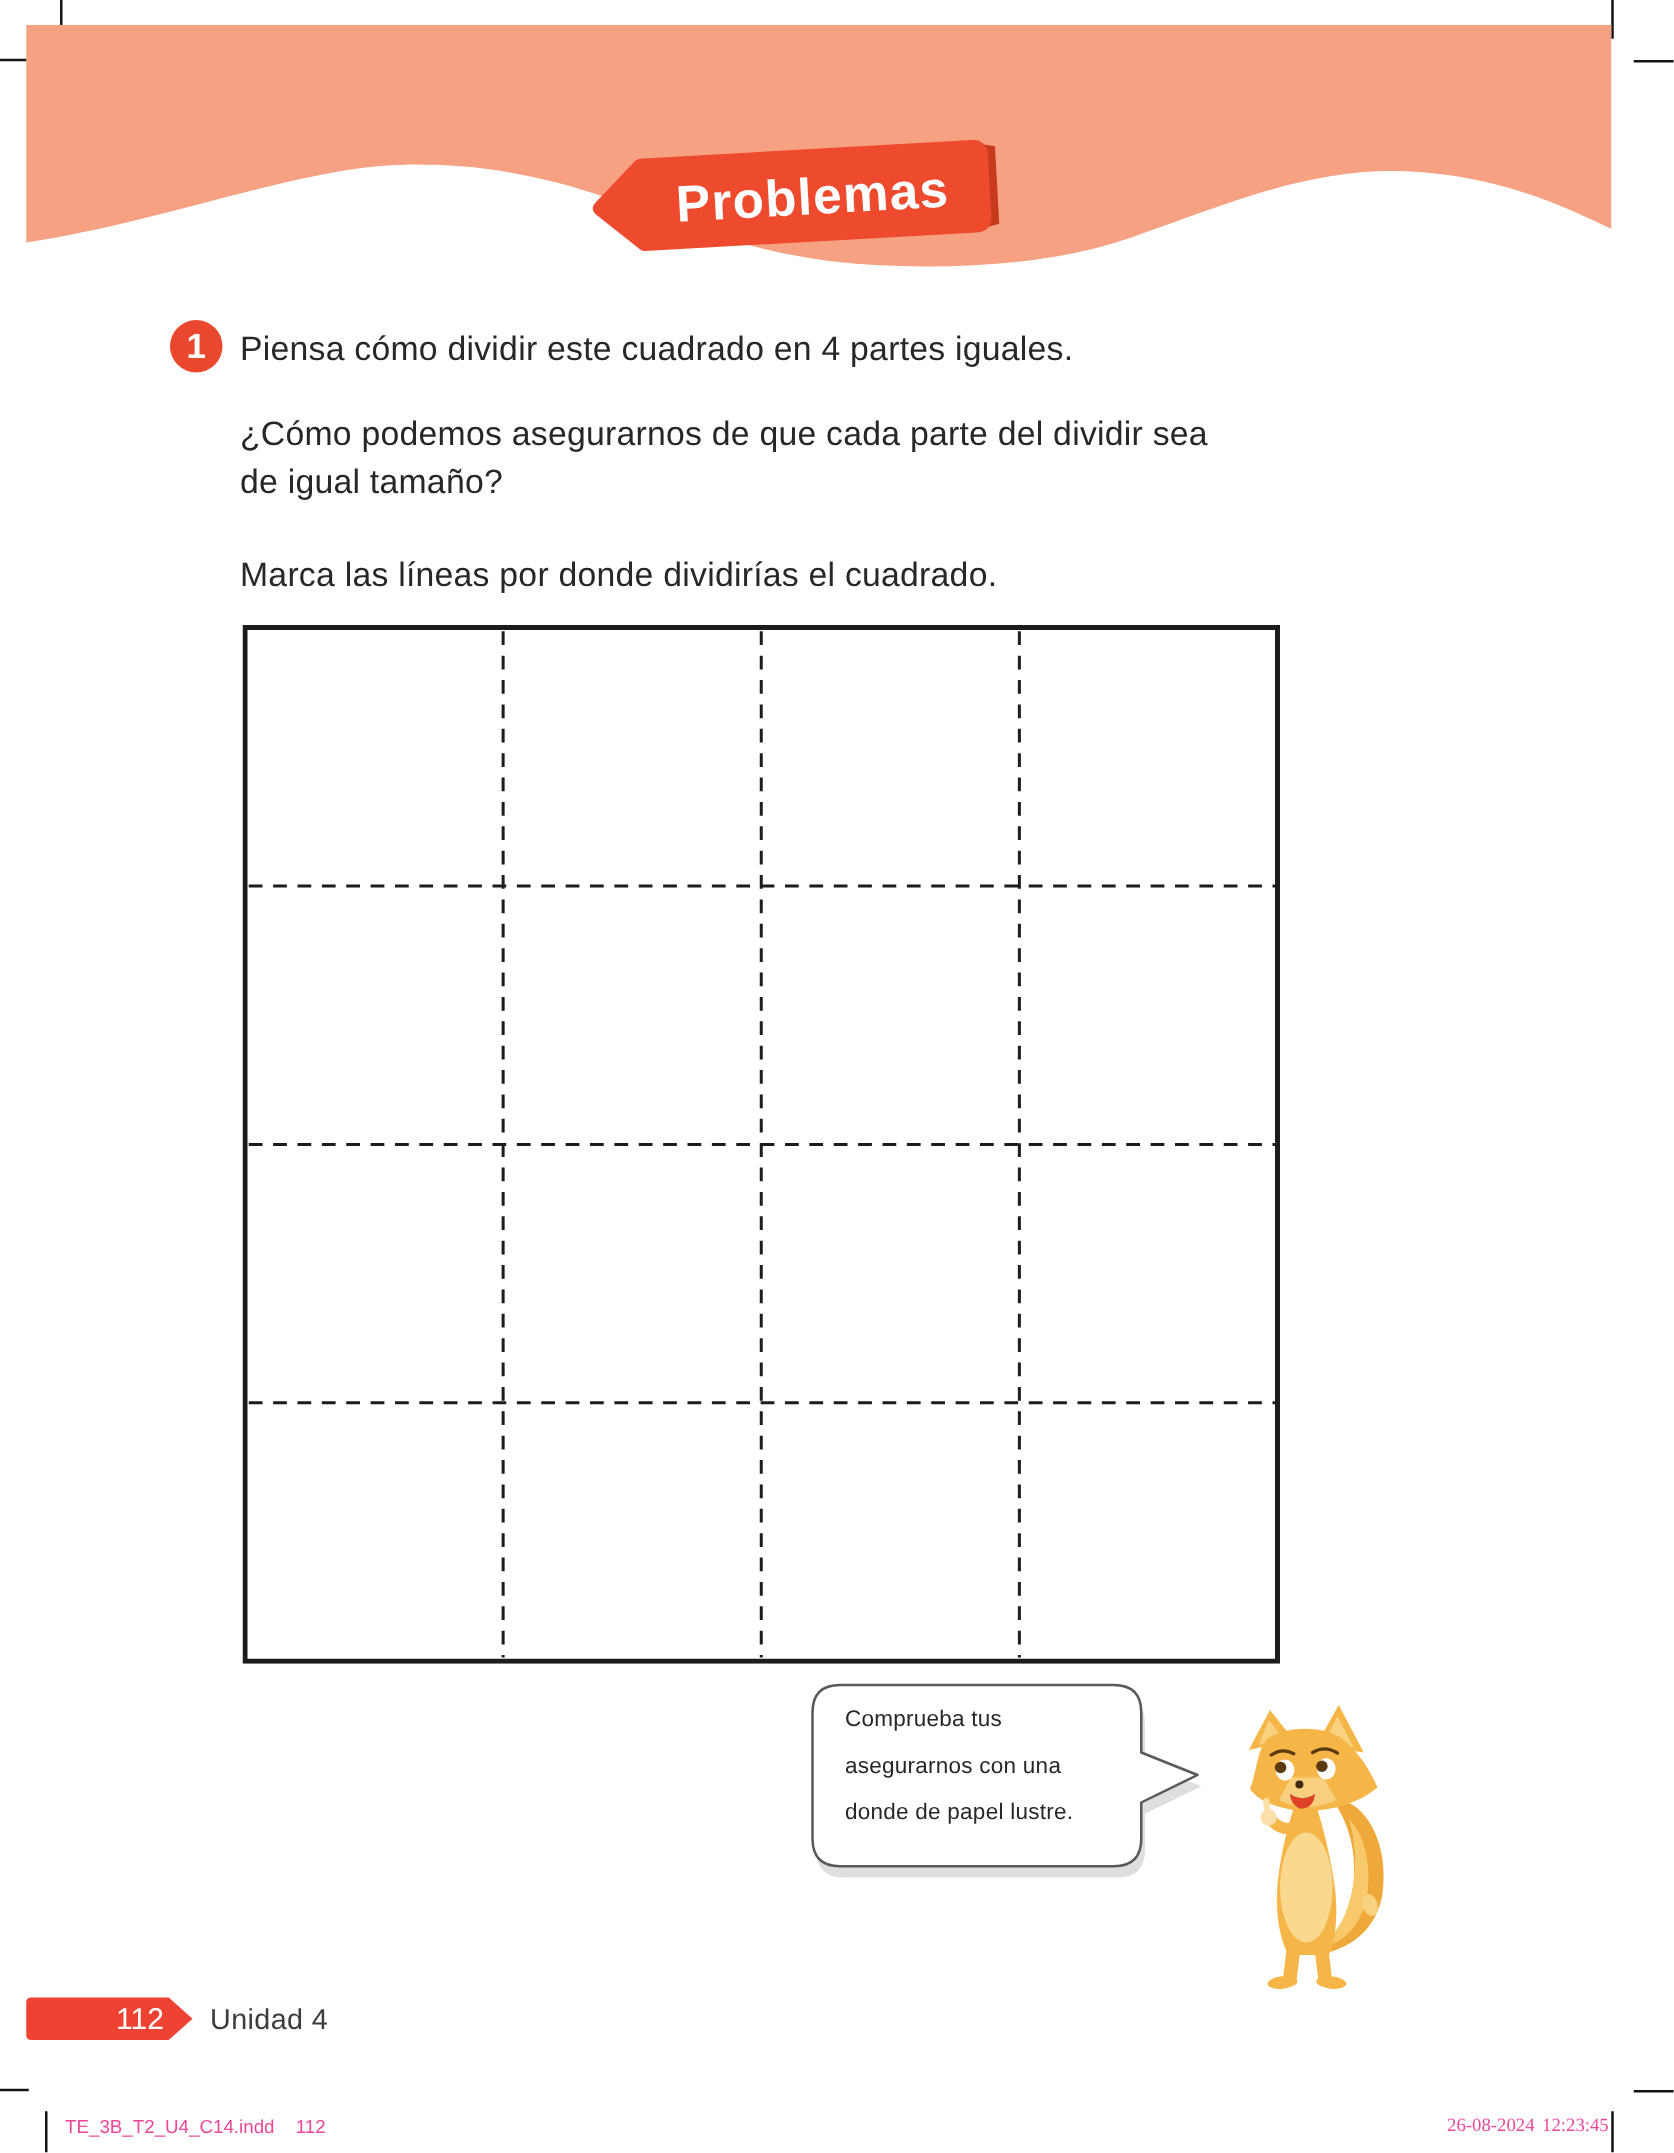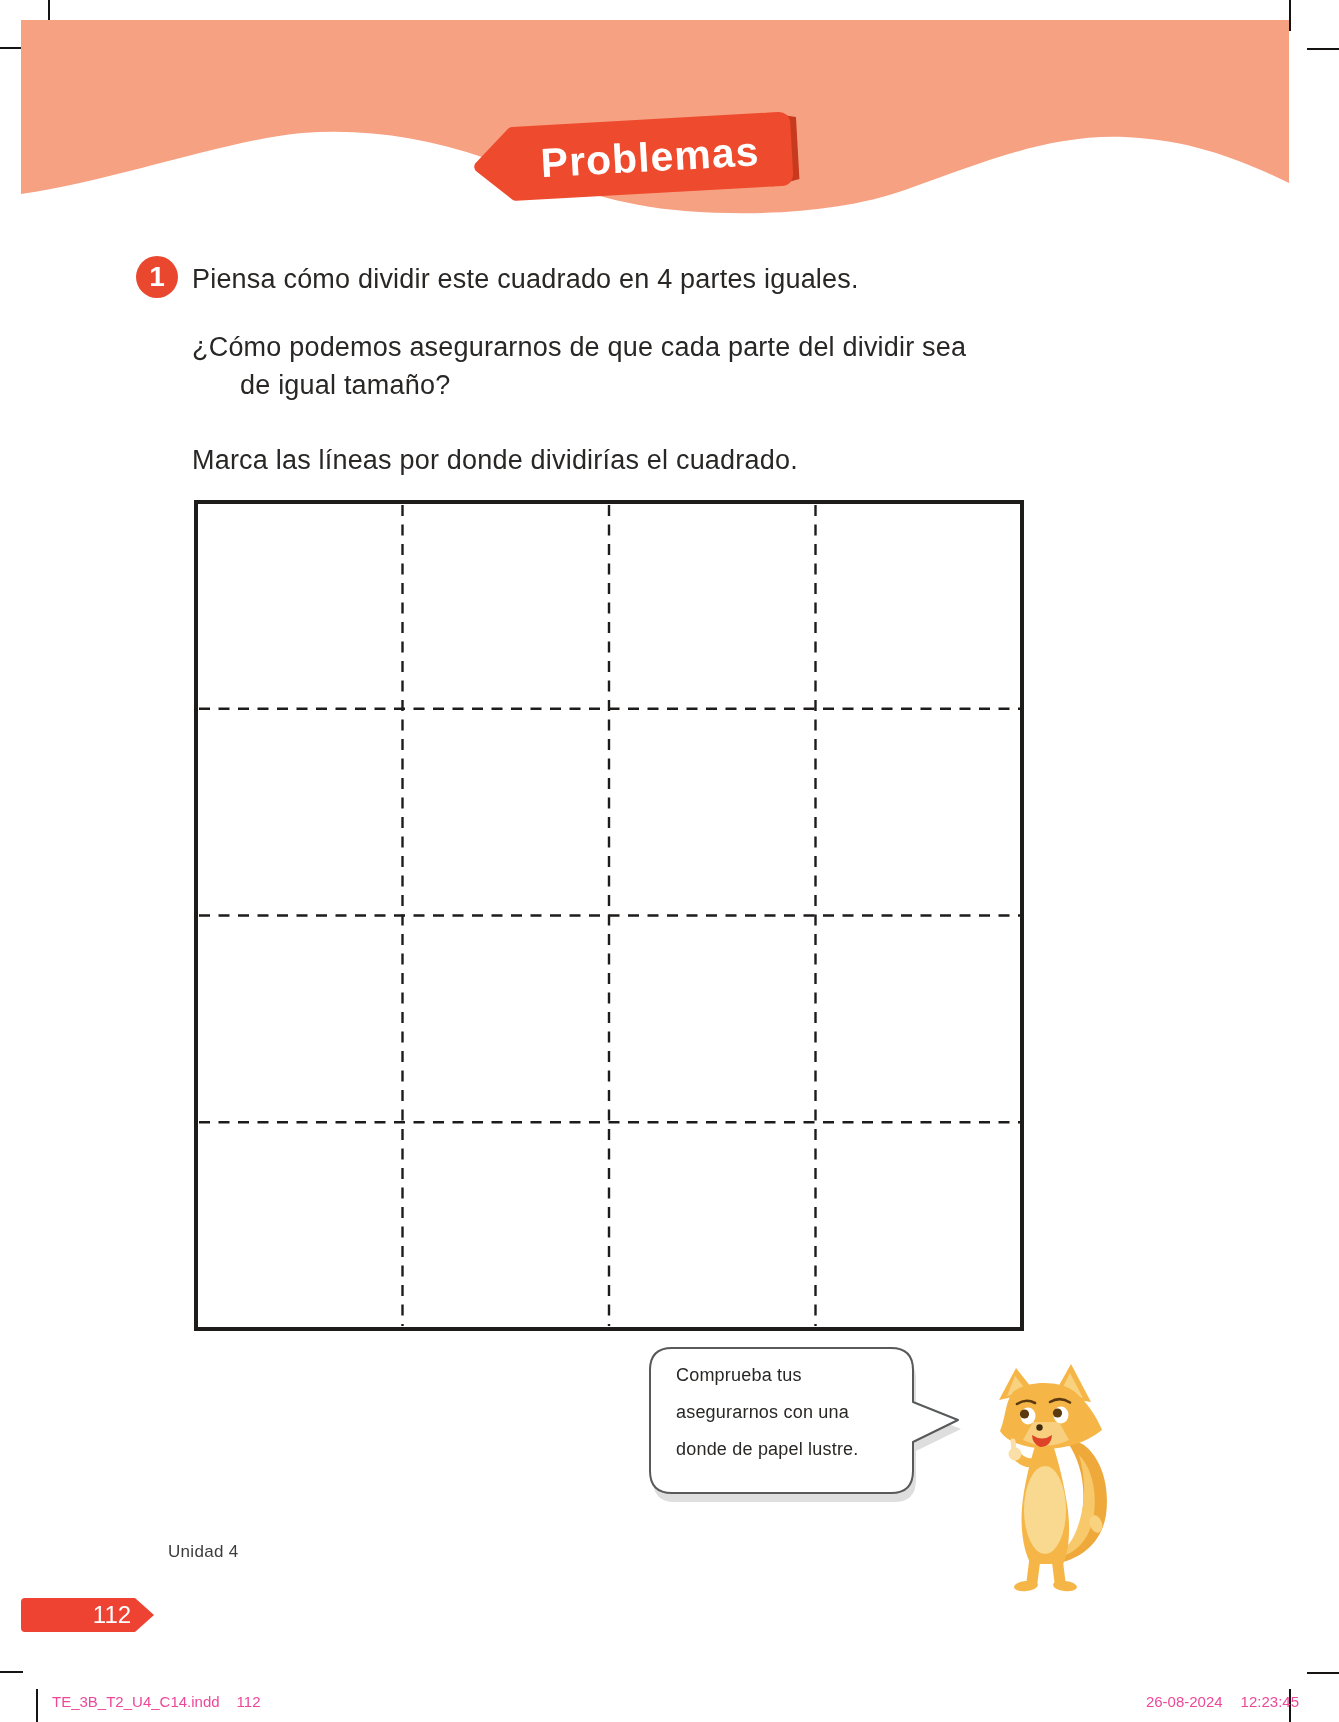--- a/index.html
+++ b/index.html
@@ -24,42 +24,42 @@
     background:#E9482E;color:#fff;font-size:28px;font-weight:bold;
     text-align:center;line-height:42px;
   }
   
   .ptext{
     color:#292726;font-size:27px;line-height:38px;white-space:nowrap;
     letter-spacing:0.2px;
   }
   #line1{left:192px;top:260px;text-align:right;}
   #line2a{left:192px;top:328px;}
-  #line2b{left:192px;top:366px;margin-left:48px;}
+  #line2b{left:192px;top:366px;}
   #line3{left:192px;top:425px;margin-top:16px;}
   
   #grid{left:194px;top:500px;}
   
   #bubble-svg{left:640px;top:1340px;}
   .bubble-text{
     left:676px;top:1357px;color:#292726;font-size:18px;line-height:37px;
     white-space:nowrap;letter-spacing:0.2px;
   }
   
   #fox{left:983px;top:1358px;}
   
   #page-tag{left:20px;top:1597px;width:140px;height:36px;}
   #page-tag text{font-family:"Liberation Sans",sans-serif;font-size:24px;fill:#ffffff;}
-  #unit-label{left:168px;top:1542px;color:#3D3C3B;font-size:17px;letter-spacing:0.3px;}
+  #unit-label{left:168px;top:1602px;color:#3D3C3B;font-size:23px;letter-spacing:0.3px;}
   
   .printline{
     top:1693px;color:#ec4899;font-size:15px;display:flex;align-items:baseline;
   }
   #print-left{left:52px;gap:17px;}
-  #print-right{right:40px;gap:18px;}
+  #print-right{right:52px;gap:6px;font-family:Liberation Serif, serif;}
 </style>
 </head>
 <body>
 
 <div class="mark" style="left:48px;top:0;width:2px;height:31px"></div>
 <div class="mark" style="left:0;top:47px;width:31px;height:2px"></div>
 <div class="mark" style="left:1289px;top:0;width:2px;height:31px"></div>
 <div class="mark" style="left:1307px;top:48px;width:32px;height:2px"></div>
 <div class="mark" style="left:0;top:1671px;width:23px;height:2px"></div>
 <div class="mark" style="left:36px;top:1689px;width:2px;height:33px"></div>

